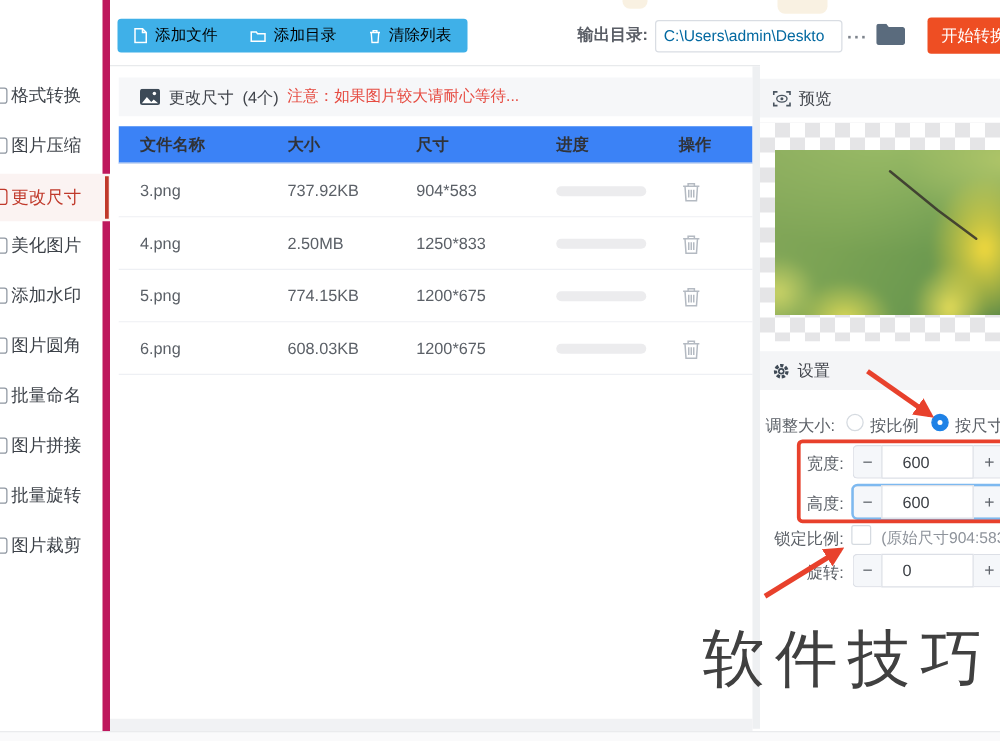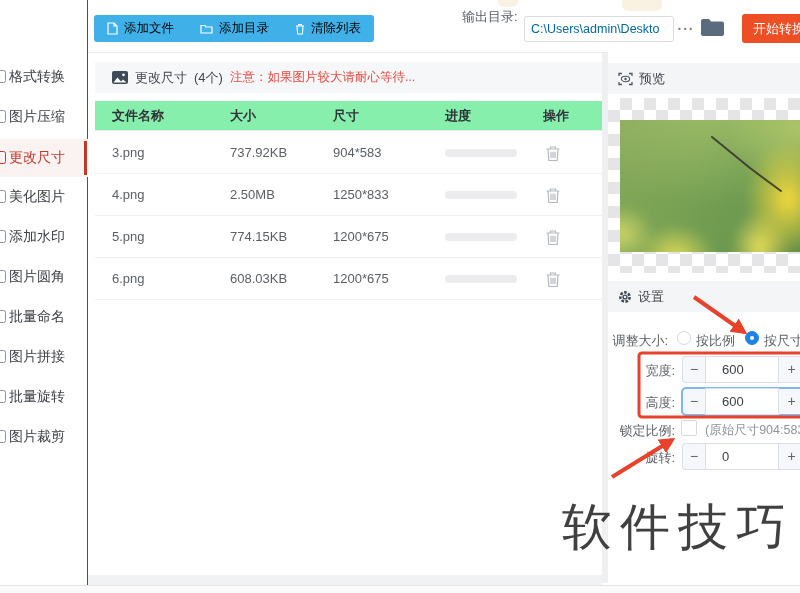--- a/index.html
+++ b/index.html
@@ -6,46 +6,46 @@
   html,body { background:#fff; }
   body { font-family:"Liberation Sans","DejaVu Sans",sans-serif; }
   .page { position:relative; width:800px; height:593px; overflow:hidden; background:#fff; }
 
   
   .blob { position:absolute; top:0; background:#f8eedd; border-radius:0 0 6px 6px; opacity:.85; }
   .blob1 { left:498px; width:20px; height:7px; }
   .blob2 { left:622px; width:40px; height:11px; }
 
   
-  .sidebar { position:absolute; left:0; top:0; width:88px; height:585px; background:#fff; border-right:1px solid #be185d; }
+  .sidebar { position:absolute; left:0; top:0; width:88px; height:585px; background:#fff; border-right:6px solid #be185d; }
   .side-item { position:absolute; left:0; width:88px; height:38px; display:flex; align-items:center; font-size:14px; color:#3d4249; cursor:pointer; }
   .side-ico { position:absolute; left:-7px; top:12px; width:13px; height:13px; border:1.6px solid #8f97a1; border-radius:2.5px; }
   .side-label { margin-left:9px; white-space:nowrap; }
   .side-item.active { color:#c0392b; background:#fbf3f2; }
   .side-item.active .side-ico { border-color:#c0392b; }
   .side-item.active::after { content:""; position:absolute; right:1px; top:2px; width:3px; height:34px; background:#c0392b; }
 
   
   .top-divider { position:absolute; left:88px; top:52px; width:712px; height:1px; background:#e8eaec; }
   .blue-bar { position:absolute; left:94px; top:15px; height:27px; display:flex; background:#3fb0e8; border-radius:3px; }
   .blue-btn { display:flex; align-items:center; gap:6px; padding:0 13px; color:#000000; font-size:12.5px; cursor:pointer; white-space:nowrap; }
   .blue-btn svg { display:block; }
-  .out-label { position:absolute; left:462px; top:8px; font-size:13px; color:#5a5e66; }
+  .out-label { position:absolute; left:462px; top:19px; font-size:13px; color:#5a5e66;font-weight:bold; }
   .out-input { position:absolute; left:524px; top:16px; width:150px; height:26px; border:1px solid #d9dde3; border-radius:3px; background:#fff; font-size:12.5px; color:#0369a1; padding:0 6px; font-family:inherit; }
   .dots-btn { position:absolute; left:676px; top:18px; width:20px; height:22px; font-size:14px; font-weight:bold; color:#7d838c; text-align:center; line-height:22px; letter-spacing:1px; cursor:pointer; }
   .folder-btn { position:absolute; left:701px; top:19px; cursor:pointer; }
   .start-btn { position:absolute; left:742px; top:14px; width:72px; height:29px; background:#ee4e23; border:none; border-radius:3px; color:#fff; font-size:13px; text-align:left; padding-left:11px; white-space:nowrap; cursor:pointer; font-family:inherit; }
 
   
   .main-panel { position:absolute; left:95px; top:62px; width:507px; height:513px; background:#fff; }
   .info-bar { position:absolute; left:0; top:0; width:507px; height:31px; background:#f6f7f9; display:flex; align-items:center; padding-left:17px; gap:7px; }
   .info-title { font-size:13px; color:#41454c; }
   .info-count { font-size:13px; color:#41454c; }
   .info-note { font-size:12.5px; color:#e64c42; }
-  .thead { position:absolute; left:0; top:39px; width:507px; height:30px; background:#86efac; border-bottom:1px solid #e9ecf1; }
+  .thead { position:absolute; left:0; top:39px; width:507px; height:30px; background:#3b82f6; border-bottom:1px solid #e9ecf1; }
   .th { position:absolute; top:0; height:30px; line-height:30px; font-size:13px; font-weight:bold; color:#303339; }
   .c-name { left:17px; } .c-size { left:135px; } .c-dims { left:238px; } .c-prog { left:350px; } .c-act { left:448px; }
   .trow { position:absolute; left:0; width:507px; height:42px; border-bottom:1px solid #eef0f4; background:#fff; }
   .td { position:absolute; top:0; height:42px; line-height:42px; font-size:13px; color:#5b6067; }
   .progress-pill { position:absolute; left:350px; top:17px; width:72px; height:8px; background:#ececee; border-radius:4px; }
   .trash-btn { position:absolute; left:450px; top:13px; width:18px; height:18px; cursor:pointer; }
 
   
   .gap-col { position:absolute; left:602px; top:53px; width:6px; height:530px; background:#eef0f2; }
   .bottom-strip { position:absolute; left:88px; top:575px; width:514px; height:10px; background:#f1f2f4; }

